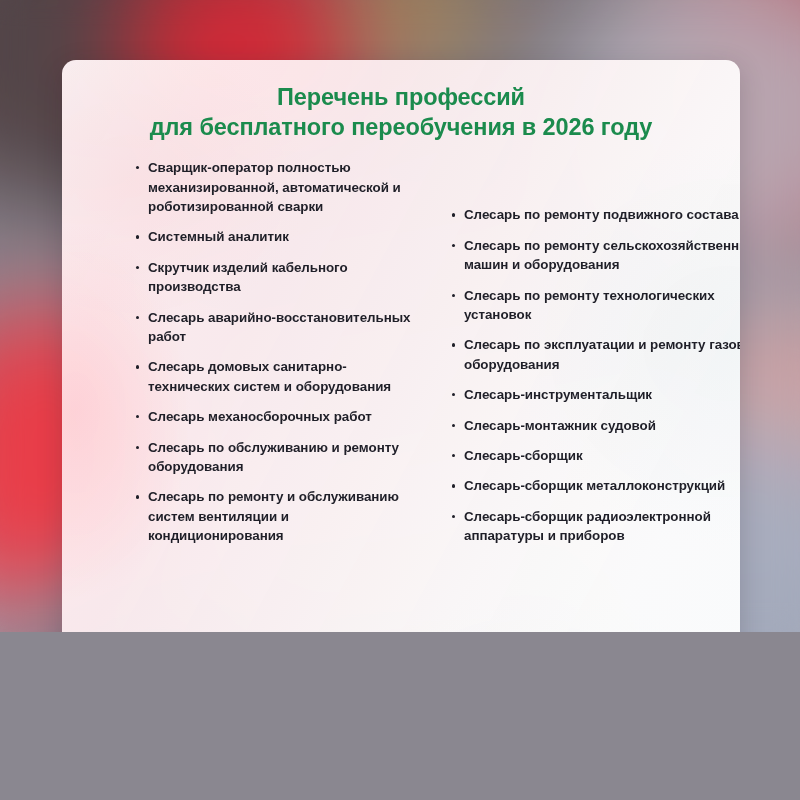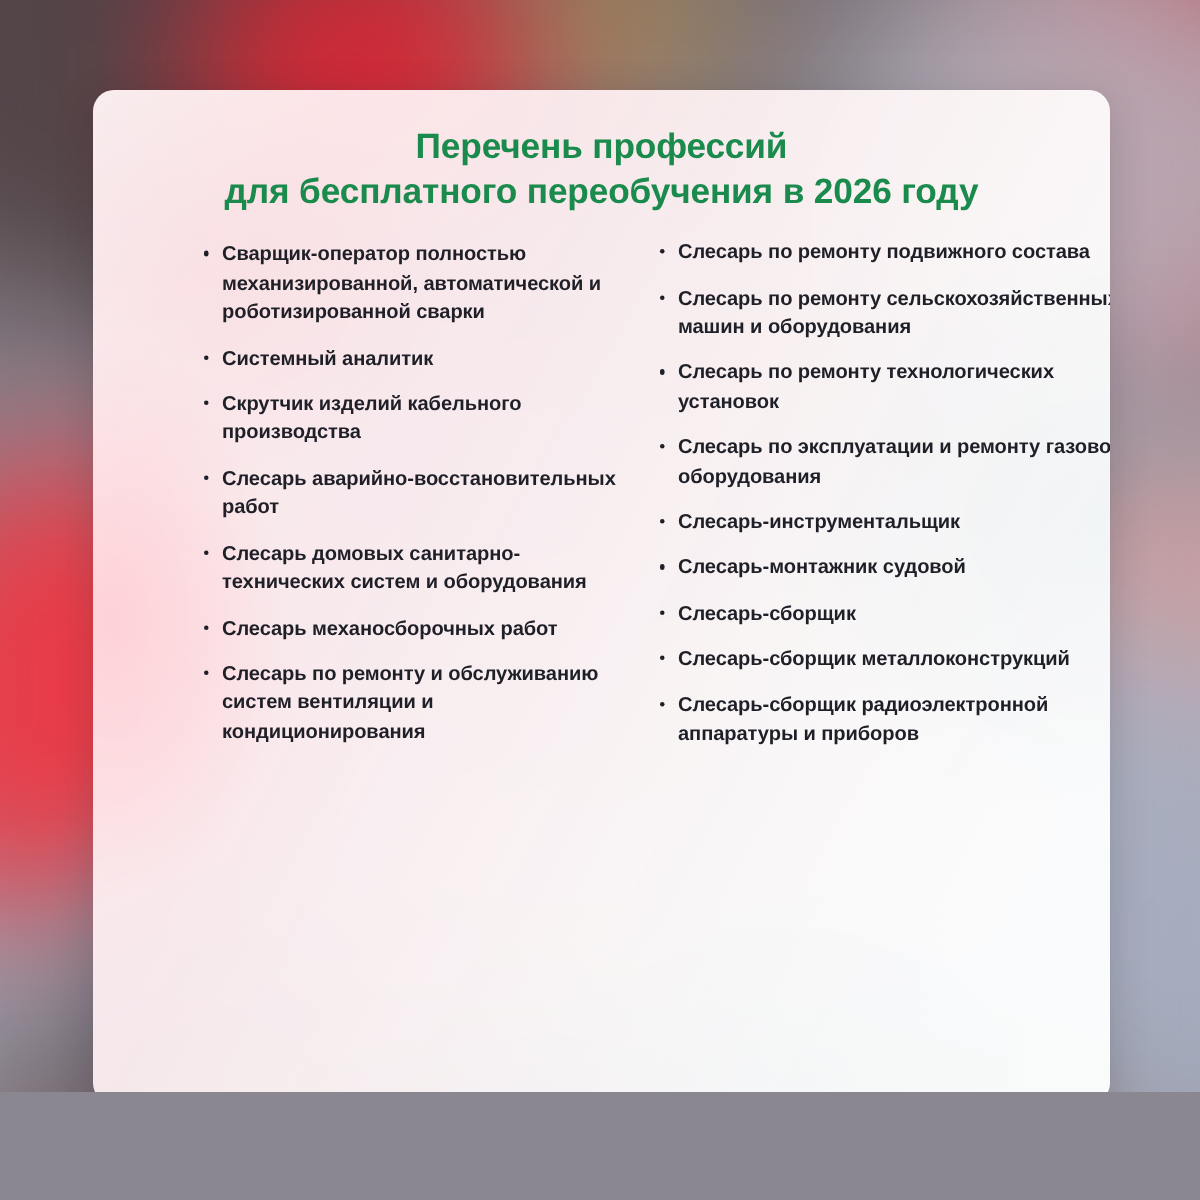--- a/index.html
+++ b/index.html
@@ -11,21 +11,21 @@
     width: 800px;
     height: 800px;
     overflow: hidden;
     font-family: "Liberation Sans", "DejaVu Sans", sans-serif;
     background: #8a8790;
   }
 
   #stage {
     position: relative;
     width: 800px;
-    height: 728px;
+    height: 632px;
     overflow: hidden;
   }
 
   
   .bg-base {
     position: absolute;
     inset: 0;
     background: linear-gradient(170deg,
         #6d6167 0%,
         #7d7379 14%,
@@ -113,22 +113,22 @@
     font-weight: 700;
     line-height: 1.28;
     letter-spacing: -0.1px;
     margin: 0 0 16px 0;
   }
   #title .t-line { display: block; white-space: nowrap; }
 
   
   #columns {
     display: flex;
-    align-items: center;
-    gap: 0px;
+    align-items: flex-end;
+    gap: 12px;
     padding: 0 4px;
   }
   .col { flex: 0 0 auto; }
   .col-left  { width: 276px; padding-left: 44px; }
   .col-right { width: 320px; padding-left: 28px; }
 
   .prof-list {
     list-style: none;
     margin: 0;
     padding: 0;
@@ -201,20 +201,21 @@
       <div id="columns">
 
         <div class="col col-left">
           <ul class="prof-list">
             <li class="prof-item">Сварщик-оператор полностью механизированной, автоматической и роботизированной сварки</li>
             <li class="prof-item">Системный аналитик</li>
             <li class="prof-item">Скрутчик изделий кабельного производства</li>
             <li class="prof-item">Слесарь аварийно-восстановительных работ</li>
             <li class="prof-item">Слесарь домовых санитарно-технических систем и оборудования</li>
             <li class="prof-item">Слесарь механосборочных работ</li>
+            <li class="prof-item">Слесарь по обслуживанию и ремонту оборудования</li>
             <li class="prof-item">Слесарь по ремонту и обслуживанию систем вентиляции и кондиционирования</li>
           </ul>
         </div>
 
         <div class="col col-right">
           <ul class="prof-list">
             <li class="prof-item">Слесарь по ремонту подвижного состава</li>
             <li class="prof-item">Слесарь по ремонту сельскохозяйственных машин и оборудования</li>
             <li class="prof-item">Слесарь по ремонту технологических установок</li>
             <li class="prof-item">Слесарь по эксплуатации и ремонту газового оборудования</li>

